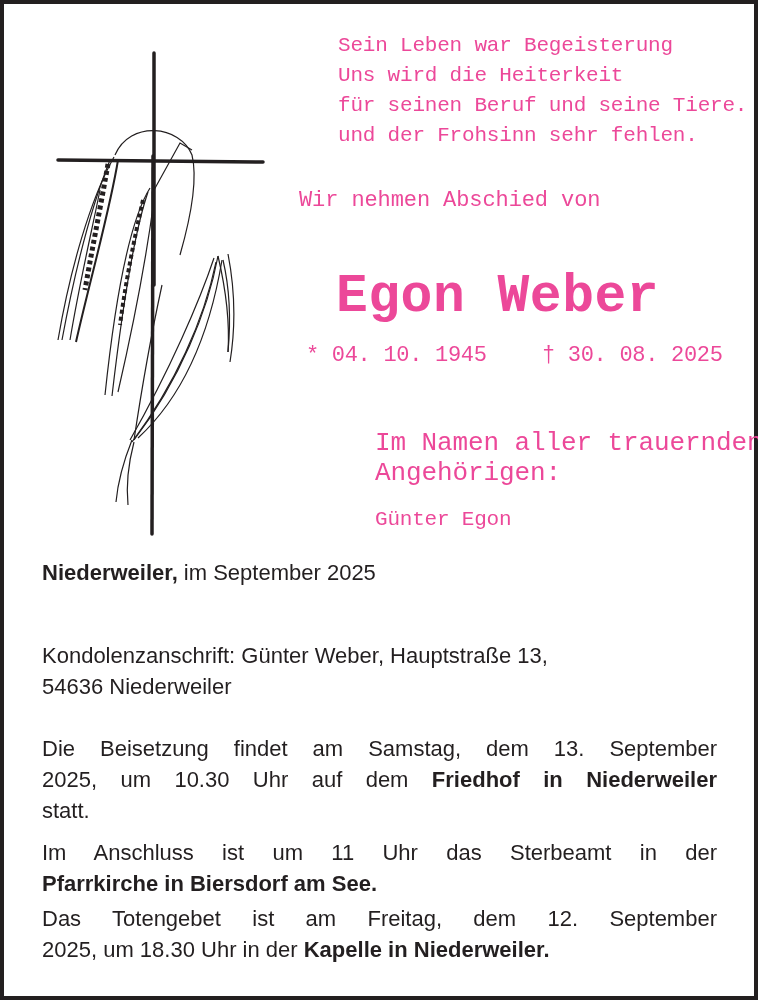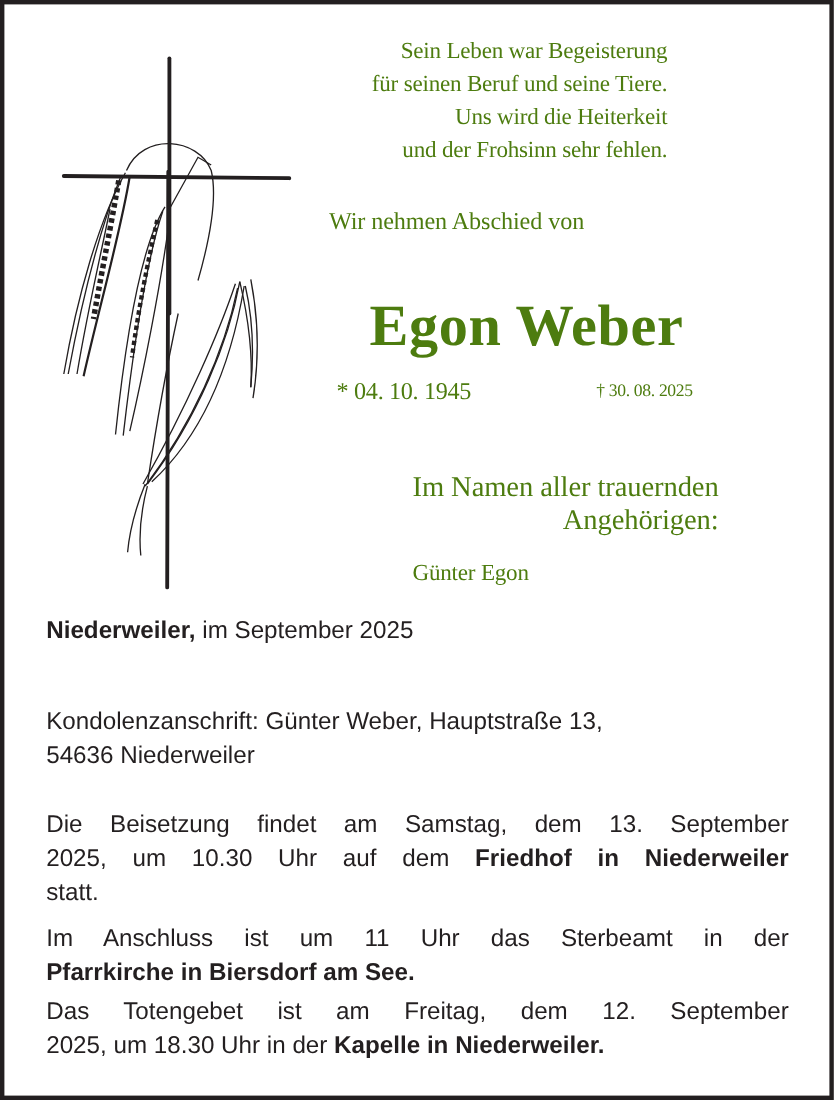--- a/index.html
+++ b/index.html
@@ -1,27 +1,27 @@
 <!DOCTYPE html>
 <html><head>
 <meta charset="utf-8">
 <style>
   html, body { margin: 0; padding: 0; background: #ffffff; }
   body { width: 758px; height: 1000px; position: relative; overflow: hidden; }
   .frame {
     position: absolute; left: 0; top: 0; width: 758px; height: 1000px;
     box-sizing: border-box; border: 4px solid #231f20; background: #fff;
   }
-  .txt { position: absolute; color: #4d7c0f; font-family: Liberation Serif, serif; white-space: nowrap; text-align: right; }
+  .txt { position: absolute; color: #ec4899; font-family: Liberation Mono, monospace; white-space: nowrap; }
   .poem { left: 338px; top: 31px; font-size: 21px; line-height: 30px; letter-spacing: -0.2px; }
   .poem div { height: 30px; }
   .farewell { left: 299px; top: 186px; font-size: 22px; line-height: 30px; letter-spacing: -0.1px; }
   .name { left: 336px; top: 264px; font-size: 53px; line-height: 66px; font-weight: bold; letter-spacing: 0.5px; }
   .birth { left: 306px; top: 341px; font-size: 22px; line-height: 30px; letter-spacing: -0.3px; }
-  .death { left: 542px; top: 341px; font-size: 16px; line-height: 30px; letter-spacing: -0.3px; }
+  .death { left: 542px; top: 341px; font-size: 22px; line-height: 30px; letter-spacing: -0.3px; }
   .mourners { left: 375px; top: 428px; font-size: 26px; line-height: 30px; letter-spacing: -0.1px; }
   .signer { left: 375px; top: 505px; font-size: 21px; line-height: 30px; letter-spacing: -0.2px; }
 
   .lower { position: absolute; left: 42px; width: 675px; color: #231f20;
            font-family: "Liberation Sans", sans-serif; font-size: 22px; line-height: 31px;
            transform-origin: left top; }
   .lower .para { position: absolute; left: 0; white-space: nowrap; }
   .lower b { font-weight: bold; }
   .justify { white-space: normal !important; text-align: justify; text-align-last: justify; width: 675px; }
 
@@ -64,22 +64,22 @@
     <path d="M193 220 C 200 250, 201 280, 198 312"></path>
 
     <path d="M102 400 C 94 420, 88 440, 86 462"></path>
     <path d="M104 402 C 98 425, 96 445, 98 465"></path>
     <path d="M132 245 C 120 300, 110 360, 104 400"></path>
   </g>
 </svg>
 
 <div class="txt poem">
   <div>Sein Leben war Begeisterung</div>
+  <div>Uns wird die Heiterkeit</div>
   <div>für seinen Beruf und seine Tiere.</div>
-  <div>Uns wird die Heiterkeit</div>
   <div>und der Frohsinn sehr fehlen.</div>
 </div>
 
 <div class="txt farewell">Wir nehmen Abschied von</div>
 
 <div class="txt name">Egon Weber</div>
 
 <div class="txt birth">* 04. 10. 1945</div>
 <div class="txt death">† 30. 08. 2025</div>
 

